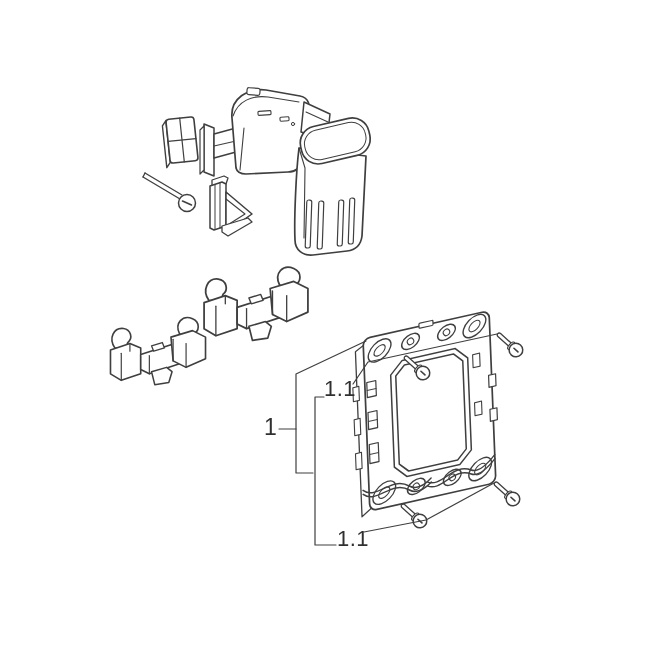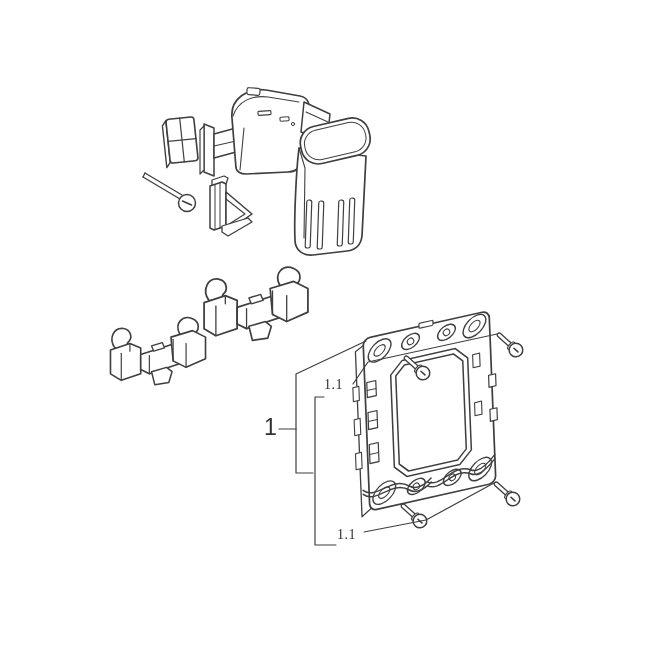--- a/index.html
+++ b/index.html
@@ -13,21 +13,21 @@
   #art{position:absolute;left:0;top:0;}
   .callout{
     position:absolute;
     color:#303030;
     font-family:"Liberation Sans", sans-serif;
     line-height:1;
     user-select:none;
     white-space:nowrap;
   }
   .callout.big{font-size:23px;}
-  .callout.small{font-size:14px;letter-spacing:0.5px;font-family:Liberation Serif, serif;}
+  .callout.small{font-size:22px;letter-spacing:0.5px;}
   svg .ln{stroke:#3f3f3f;fill:none;stroke-linejoin:round;stroke-linecap:round;}
   svg .fw{stroke:#3f3f3f;fill:#ffffff;stroke-linejoin:round;stroke-linecap:round;}
 </style>
 </head>
 <body>
 
 <div id="stage">
 
   <svg id="art" width="650" height="650" viewBox="0 0 650 650">
 

